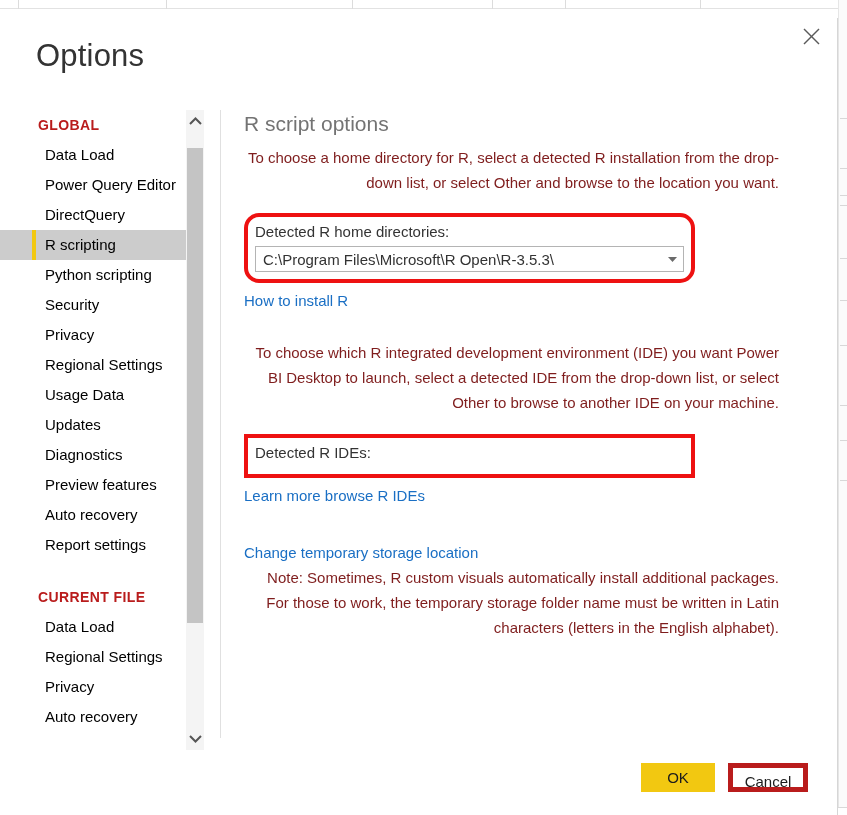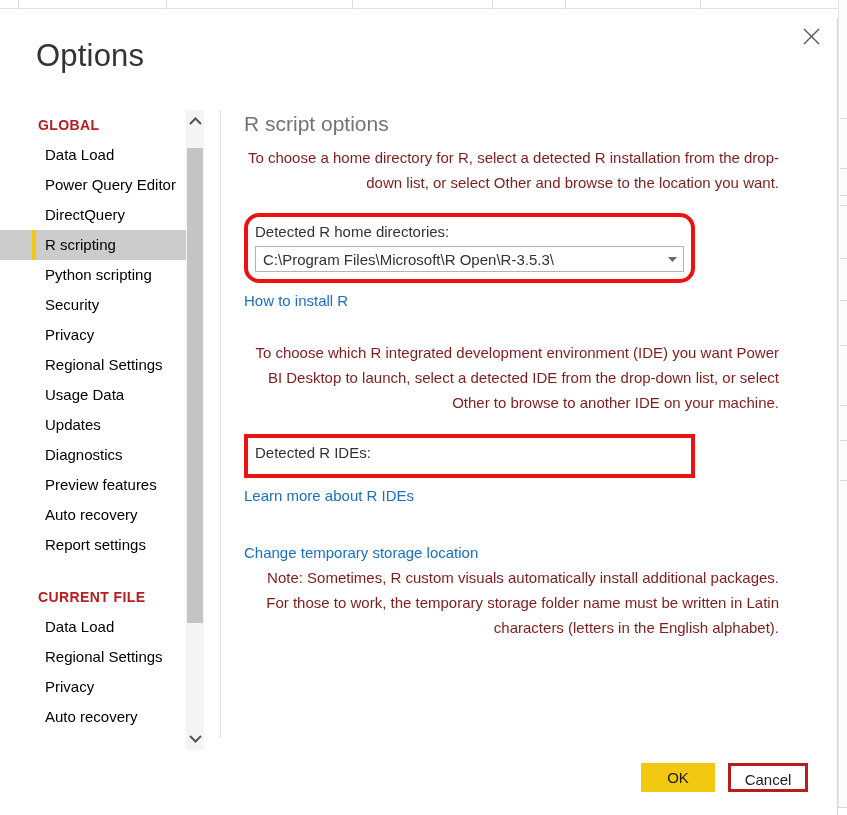--- a/index.html
+++ b/index.html
@@ -275,21 +275,21 @@
     right: 123px;
     width: 74px;
     background: #f2c811;
     border: 1px solid #f2c811;
     color: #1c1c1c;
   }
   #cancel-button {
     right: 30px;
     width: 80px;
     background: #ffffff;
-    border: 3px solid #b91c1c;
+    border: 5px solid #b91c1c;
     color: #1c1c1c;
   }
 </style>
 </head>
 <body>
 
 <div id="bg-strip-top">
   <div class="seg" style="left:18px"></div>
   <div class="seg" style="left:166px"></div>
   <div class="seg" style="left:352px"></div>
@@ -387,21 +387,21 @@
       <span class="link">How to install R</span>
     </div>
 
     <p class="body-text" style="width:535px;margin-top:27px;margin-bottom:19px;">To choose which R integrated development environment (IDE) you want Power BI Desktop to launch, select a detected IDE from the drop-down list, or select Other to browse to another IDE on your machine.</p>
 
     <div class="red-box" style="width:451px;">
       <div class="field-label">Detected R IDEs:</div>
     </div>
 
     <div style="margin-top:5px;">
-      <span class="link">Learn more about R IDEs</span>
+      <span class="link">Learn more browse R IDEs</span>
     </div>
 
     <div style="margin-top:32px;">
       <span class="link">Change temporary storage location</span>
     </div>
 
     <p class="body-text" style="width:535px;margin-top:0;">Note: Sometimes, R custom visuals automatically install additional packages. For those to work, the temporary storage folder name must be written in Latin characters (letters in the English alphabet).</p>
   </main>
 
   <div id="footer">

